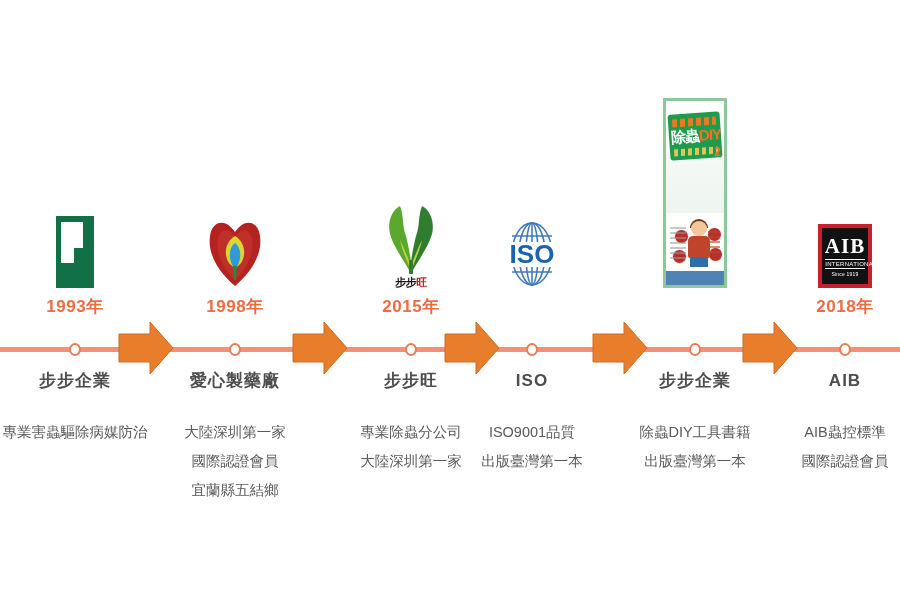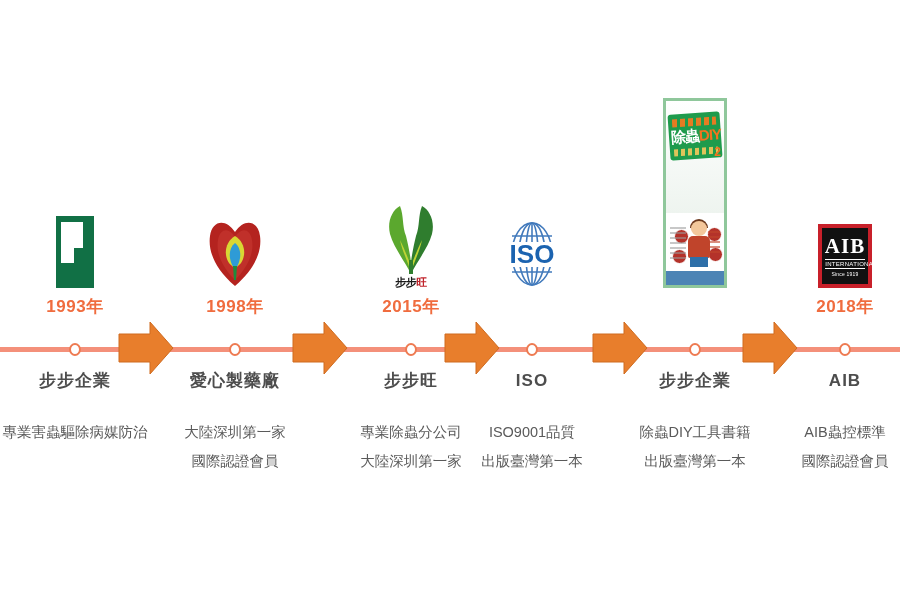--- a/index.html
+++ b/index.html
@@ -335,20 +335,21 @@
           <path d="M29 56 L33 56 L32 70 L30 70 Z" fill="#1E8C3C"></path>
         </svg>
       </div>
     </div>
     <div class="node-year">1998年</div>
     <div class="node-marker"></div>
     <div class="node-title">愛心製藥廠</div>
     <div class="node-desc">
       <div>大陸深圳第一家</div>
       <div>國際認證會員</div>
+      <div>宜蘭縣五結鄉</div>
     </div>
   </div>
 
   <div class="node" style="left:331px;">
     <div class="node-logo">
       <div class="logo-plant">
         <svg width="58" height="74" viewBox="0 0 58 74" xmlns="http://www.w3.org/2000/svg">
           <path d="M29 72 C22 58 12 46 8 32 C5 20 10 8 18 4 C22 14 20 24 24 34 C26 42 28 52 29 60 Z" fill="#5BA82E"></path>
           <path d="M29 72 C36 58 46 46 50 32 C53 20 48 8 40 4 C36 14 38 24 34 34 C32 42 30 52 29 60 Z" fill="#2F7D2E"></path>
           <path d="M29 70 C25 58 20 48 18 38 C22 46 26 56 29 64 C32 56 36 46 40 38 C38 48 33 58 29 70 Z" fill="#BFD335"></path>

